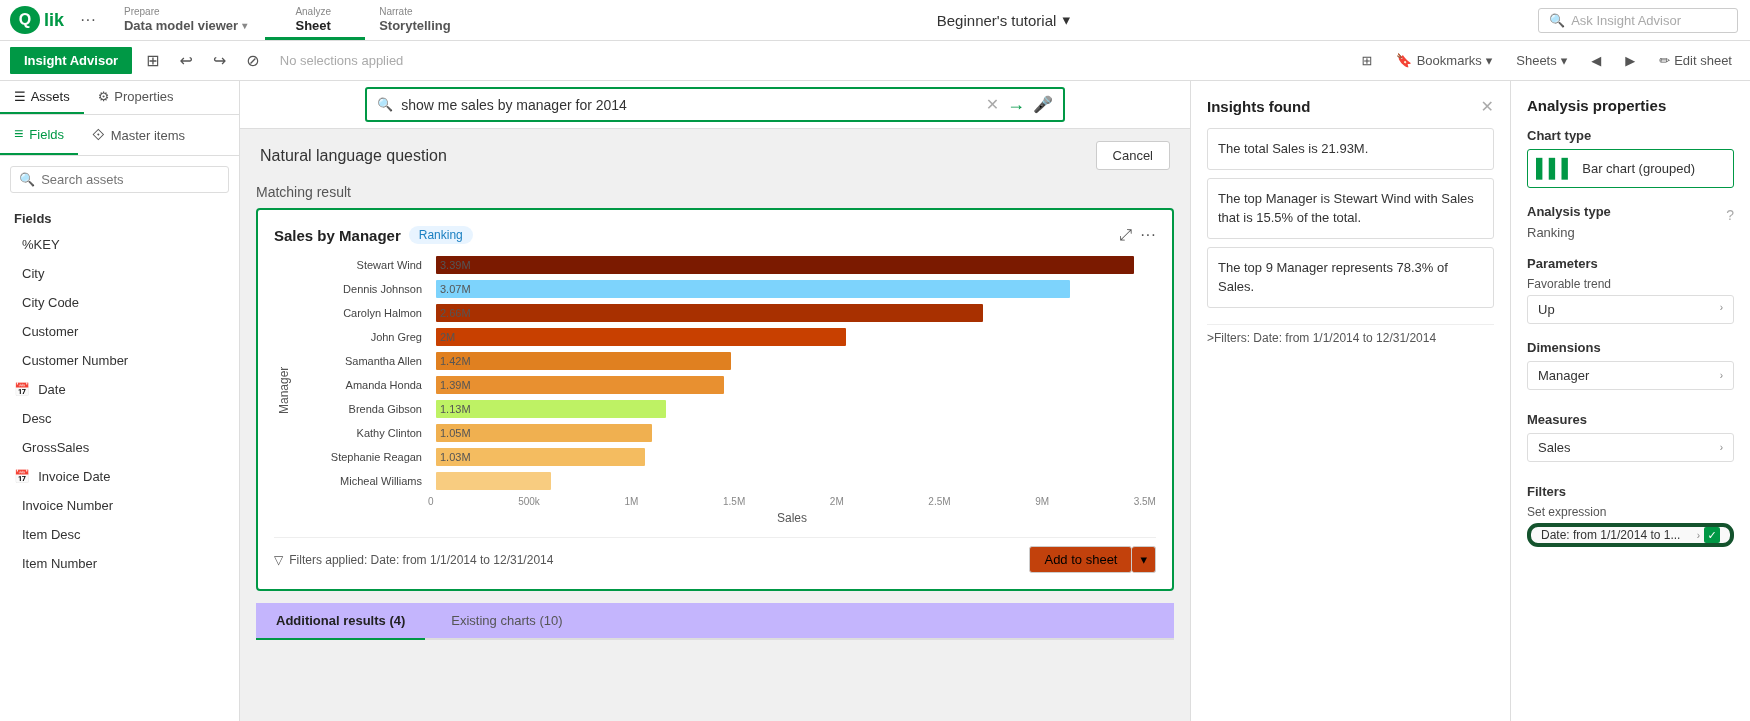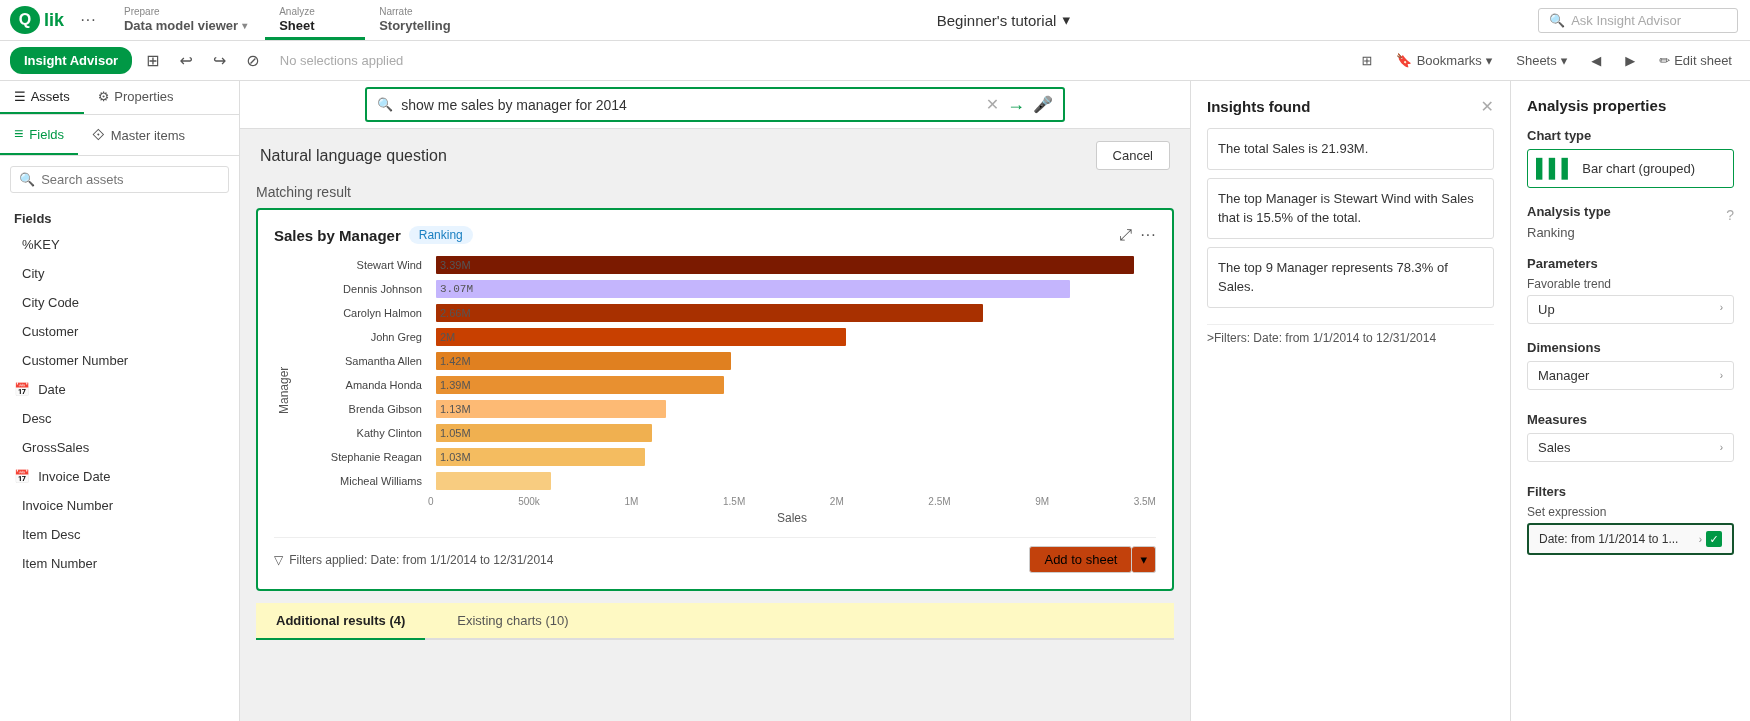--- a/index.html
+++ b/index.html
@@ -17,36 +17,36 @@
       width: 60px; height: 28px; display: flex; align-items: center; gap: 4px;
     }
     .qlik-q {
       width: 30px; height: 28px; background: #009845; border-radius: 50%; display: flex; align-items: center; justify-content: center; color: #fff; font-weight: bold; font-size: 16px;
     }
     .qlik-text { color: #009845; font-weight: bold; font-size: 18px; }
     .nav-dots { color: #555; font-size: 16px; padding: 0 4px; cursor: pointer; }
     .nav-section {
       display: flex; flex-direction: column; justify-content: flex-end; padding: 0 18px 0 14px; cursor: pointer; border-bottom: 3px solid transparent; color: #555; min-width: 100px;
     }
-    .nav-section.active { border-bottom: 3px solid #009845; color: #222; }
+    .nav-section.active { border-bottom: 3px solid #009845; color: #222; align-items: center; }
     .nav-section-label { font-size: 10px; color: #888; margin-bottom: 1px; }
     .nav-section-main { font-size: 13px; font-weight: 600; display: flex; align-items: center; gap: 4px; margin-bottom: 4px; }
     .nav-center { flex: 1; display: flex; align-items: center; justify-content: center; }
     .nav-app-name { font-size: 15px; color: #333; display: flex; align-items: center; gap: 6px; cursor: pointer; }
     .nav-right { display: flex; align-items: center; gap: 8px; padding-right: 12px; }
     .ask-insight-box {
       display: flex; align-items: center; border: 1px solid #ccc; border-radius: 3px; padding: 4px 10px; gap: 6px; color: #aaa; font-size: 13px; width: 200px; cursor: pointer; background: #fff;
     }
 
     
     .toolbar {
       display: flex; align-items: center; background: #fff; border-bottom: 1px solid #ddd; height: 40px; padding: 0 10px; gap: 8px;
     }
     .insight-advisor-btn {
-      background: #009845; color: #fff; padding: 6px 14px; border-radius: 12px; font-size: 13px; font-weight: 600; cursor: pointer; border: none;
+      background: #009845; color: #fff; padding: 6px 14px; border-radius: 1px; font-size: 13px; font-weight: 600; cursor: pointer; border: none;
     }
     .toolbar-icon-btn {
       background: none; border: none; cursor: pointer; color: #555; padding: 4px 6px; font-size: 16px; border-radius: 3px;
     }
     .no-selections { color: #aaa; font-size: 13px; margin-left: 6px; }
     .toolbar-right { margin-left: auto; display: flex; align-items: center; gap: 8px; }
     .toolbar-right-btn { background: none; border: none; cursor: pointer; color: #555; font-size: 13px; padding: 4px 8px; display: flex; align-items: center; gap: 4px; }
 
     
     .main-layout { display: flex; height: calc(721px - 81px); }
@@ -97,21 +97,21 @@
     .bar-label { width: 120px; text-align: right; font-size: 11px; color: #444; flex-shrink: 0; }
     .bar-track { flex: 1; height: 18px; position: relative; }
     .bar-fill { height: 100%; border-radius: 1px; display: flex; align-items: center; }
     .bar-value { font-size: 11px; color: #555; margin-left: 4px; white-space: nowrap; }
     .bar-axis { display: flex; justify-content: space-between; padding-left: 126px; font-size: 10px; color: #888; margin-top: 4px; }
     .chart-x-label { text-align: center; font-size: 12px; color: #555; margin-top: 4px; }
     .chart-footer { display: flex; align-items: center; justify-content: space-between; margin-top: 12px; padding-top: 8px; border-top: 1px solid #eee; }
     .filter-applied { display: flex; align-items: center; gap: 6px; font-size: 12px; color: #555; }
     .add-sheet-btn { background: #c2410c; border: 1px solid #ccc; padding: 5px 14px; border-radius: 3px; cursor: pointer; font-size: 13px; display: flex; align-items: center; gap: 4px; }
 
-    .tabs-row { display: flex; gap: 12px; border-bottom: 2px solid #ddd; margin-bottom: 0; background: #fef9c3; }
+    .tabs-row { display: flex; gap: 6px; border-bottom: 2px solid #ddd; margin-bottom: 0; background: #c4b5fd; }
     .tab-btn {
       padding: 10px 20px; font-size: 13px; cursor: pointer; color: #555; border-bottom: 2px solid transparent; margin-bottom: -2px; background: none; border-top: none; border-left: none; border-right: none;
     }
     .tab-btn.active { color: #222; border-bottom: 2px solid #009845; font-weight: 600; }
 
     
     .insights-panel {
       width: 320px; background: #fff; border-left: 1px solid #ddd; display: flex; flex-direction: column; padding: 16px; overflow-y: auto;
     }
     .insights-header { display: flex; align-items: center; justify-content: space-between; margin-bottom: 12px; }
@@ -131,21 +131,21 @@
     .chart-type-row { display: flex; align-items: center; gap: 8px; border: 1px solid #009845; border-radius: 3px; padding: 8px; }
     .chart-type-icon { color: #009845; font-size: 18px; }
     .chart-type-text { font-size: 13px; color: #333; }
     .analysis-dropdown {
       display: flex; align-items: flex-start; justify-content: space-between; border: 1px solid #ddd; border-radius: 3px; padding: 6px 10px; font-size: 13px; color: #333; cursor: pointer;
     }
     .dim-measure-row {
       display: flex; align-items: center; justify-content: space-between; border: 1px solid #ddd; border-radius: 3px; padding: 6px 10px; font-size: 13px; color: #333; cursor: pointer; margin-bottom: 6px;
     }
     .filter-expr-row {
-      display: flex; align-items: center; justify-content: space-between; border: 2px solid #14532d; border-radius: 3px; padding: 6px 10px; font-size: 13px; color: #333; cursor: pointer; margin-bottom: 6px; background: #f9f9f9;
+      display: flex; align-items: center; justify-content: space-between; border: 4px solid #14532d; border-radius: 11px; padding: 0 10px; font-size: 13px; color: #333; cursor: pointer; margin-bottom: 6px; background: #f9f9f9;
     }
     .filter-checkbox { width: 16px; height: 16px; background: #009845; display: inline-flex; align-items: center; justify-content: center; color: #fff; font-size: 11px; border-radius: 2px; }
     .question-icon { color: #aaa; font-size: 14px; cursor: pointer; }
 
     .chevron { font-size: 10px; color: #888; }
     .dropdown-arrow { font-size: 10px; color: #888; }
   </style>
 </head>
 <body>
 
@@ -337,21 +337,21 @@
                 <span class="bar-label">Stewart Wind</span>
                 <div class="bar-track">
                   <div class="bar-fill" style="width:97%; background:#7B1A00;">
                     <span class="bar-value">3.39M</span>
                   </div>
                 </div>
               </div>
             <div class="bar-row">
                 <span class="bar-label">Dennis Johnson</span>
                 <div class="bar-track">
-                  <div class="bar-fill" style="width:88%; background:#c4b5fd;font-family:Liberation Mono, monospace;">
+                  <div class="bar-fill" style="width:88%; background:#7dd3fc;">
                     <span class="bar-value">3.07M</span>
                   </div>
                 </div>
               </div>
             <div class="bar-row">
                 <span class="bar-label">Carolyn Halmon</span>
                 <div class="bar-track">
                   <div class="bar-fill" style="width:76%; background:#A83000;">
                     <span class="bar-value">2.66M</span>
                   </div>
@@ -377,21 +377,21 @@
                 <span class="bar-label">Amanda Honda</span>
                 <div class="bar-track">
                   <div class="bar-fill" style="width:40%; background:#E89030;">
                     <span class="bar-value">1.39M</span>
                   </div>
                 </div>
               </div>
             <div class="bar-row">
                 <span class="bar-label">Brenda Gibson</span>
                 <div class="bar-track">
-                  <div class="bar-fill" style="width:32%; background:#fdba74;align-items:center;">
+                  <div class="bar-fill" style="width:32%; background:#bef264;align-items:center;">
                     <span class="bar-value">1.13M</span>
                   </div>
                 </div>
               </div>
             <div class="bar-row">
                 <span class="bar-label">Kathy Clinton</span>
                 <div class="bar-track">
                   <div class="bar-fill" style="width:30%; background:#F0B050;">
                     <span class="bar-value">1.05M</span>
                   </div>

